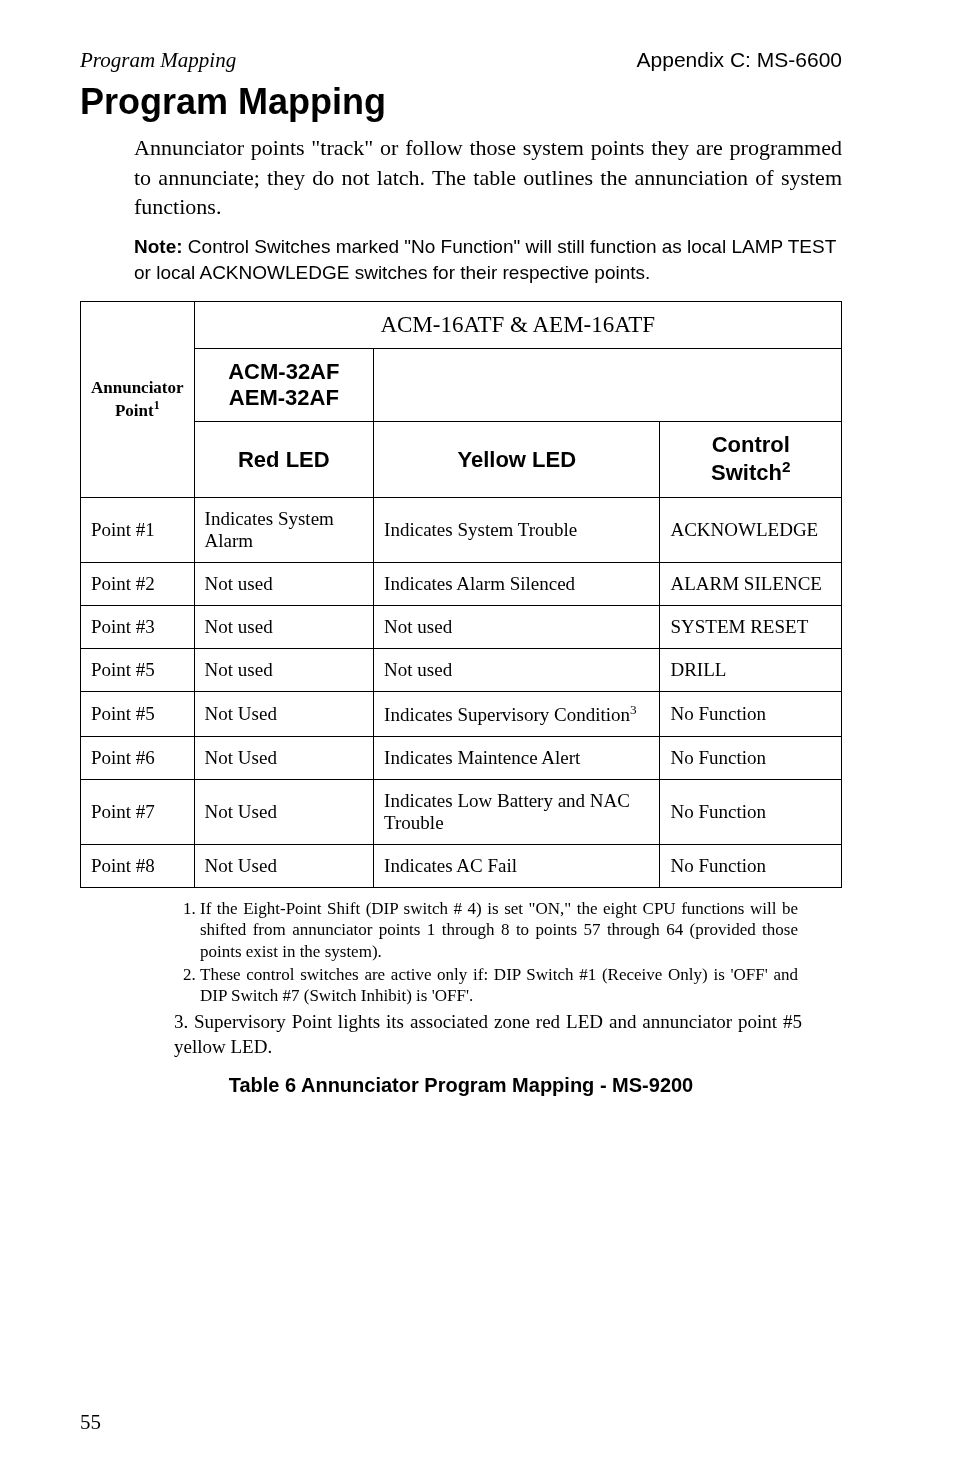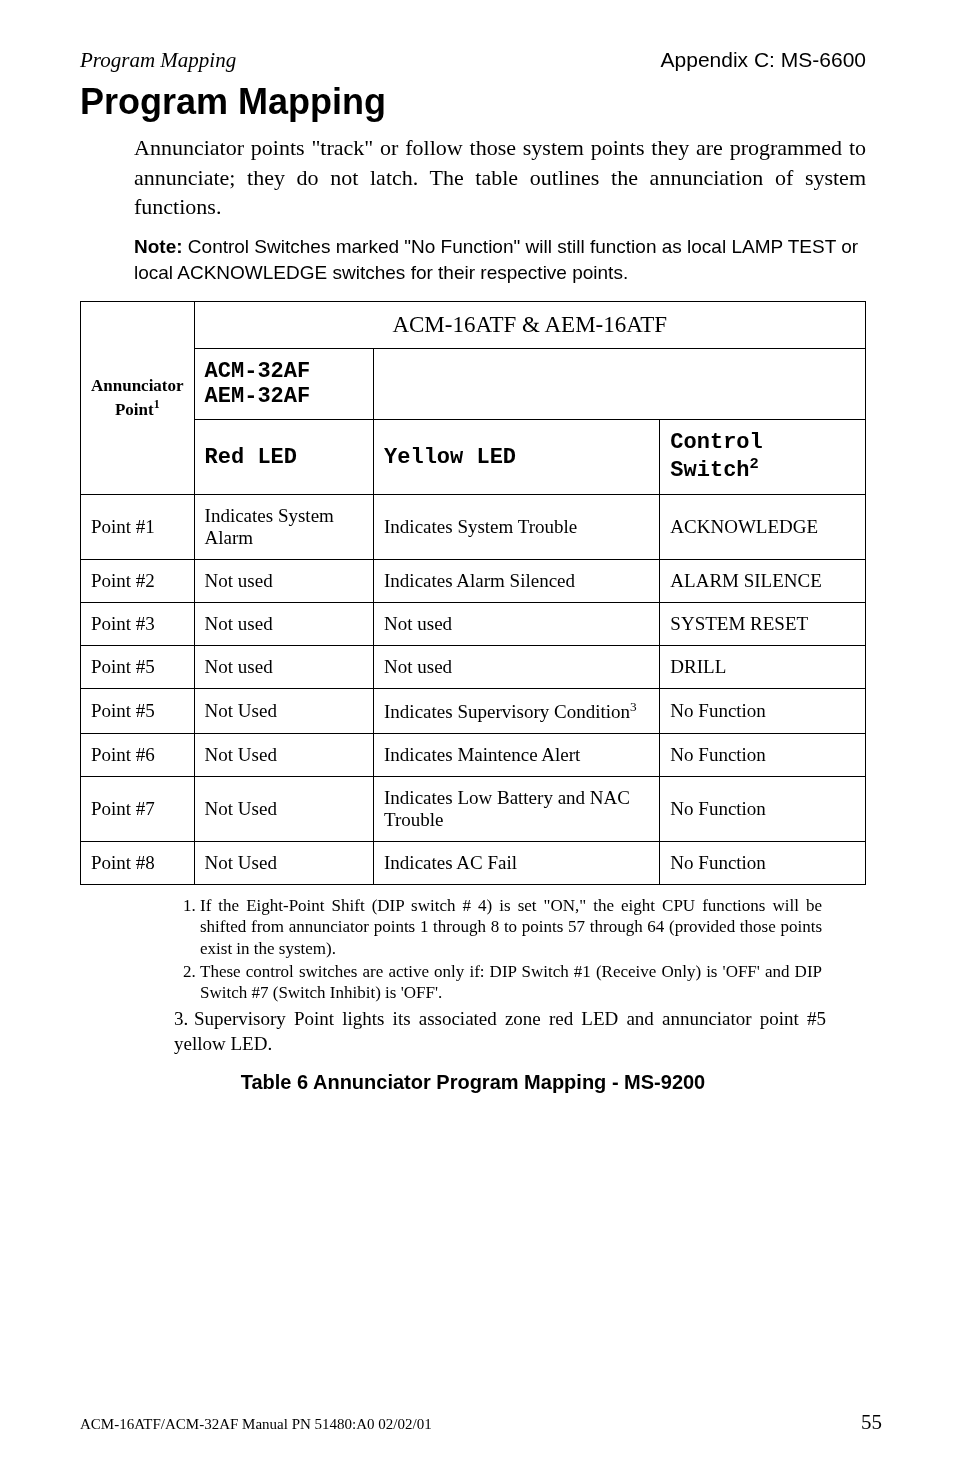--- a/index.html
+++ b/index.html
@@ -8,21 +8,21 @@
     height: 1475px;
     margin: 0;
     padding: 0;
     font-family: "Times New Roman", Times, serif;
     background: #fff;
     color: #000;
     position: relative;
     box-sizing: border-box;
   }
   .page {
-    padding: 48px 88px 0 80px;
+    padding: 48px 112px 0 80px;
     box-sizing: border-box;
   }
   .running-head {
     display: flex;
     justify-content: space-between;
     font-size: 21px;
     margin-bottom: 8px;
   }
   .running-left { font-style: italic; font-family: "Times New Roman", serif; }
   .running-right { font-family: Arial, Helvetica, sans-serif; font-size: 21px; }
@@ -60,23 +60,24 @@
     vertical-align: middle;
     font-size: 19px;
   }
   table.mapping .hdr-big {
     font-family: "Times New Roman", serif;
     font-weight: normal;
     font-size: 23px;
     text-align: center;
   }
   table.mapping .hdr-mid {
-    font-family: Liberation Mono, monospace;
+    font-family: Liberation Sans, sans-serif;
     font-weight: bold;
     font-size: 22px;
+    text-align: center;
   }
   table.mapping .rowhdr {
     font-family: "Times New Roman", serif;
     font-weight: bold;
     font-size: 17px;
     text-align: center;
     line-height: 1.2;
   }
   sup { font-size: 0.7em; }
   .footnotes {
@@ -217,15 +218,14 @@
     </ol>
   </div>
   <div class="fn3">
     <span class="fn3-num">3.</span><span>Supervisory Point lights its associated zone red LED and annunciator point #5 yellow LED.</span>
   </div>
 
   <div class="table-caption">Table 6  Annunciator Program Mapping - MS-9200</div>
 </div>
 
 <div class="footer">
-  <span class="footer-left">ACM-16ATF/ACM-32AF Manual  PN 51480:A0  02/02/01</span>
   <span class="footer-right">55</span>
 </div>
 
 </body></html>

